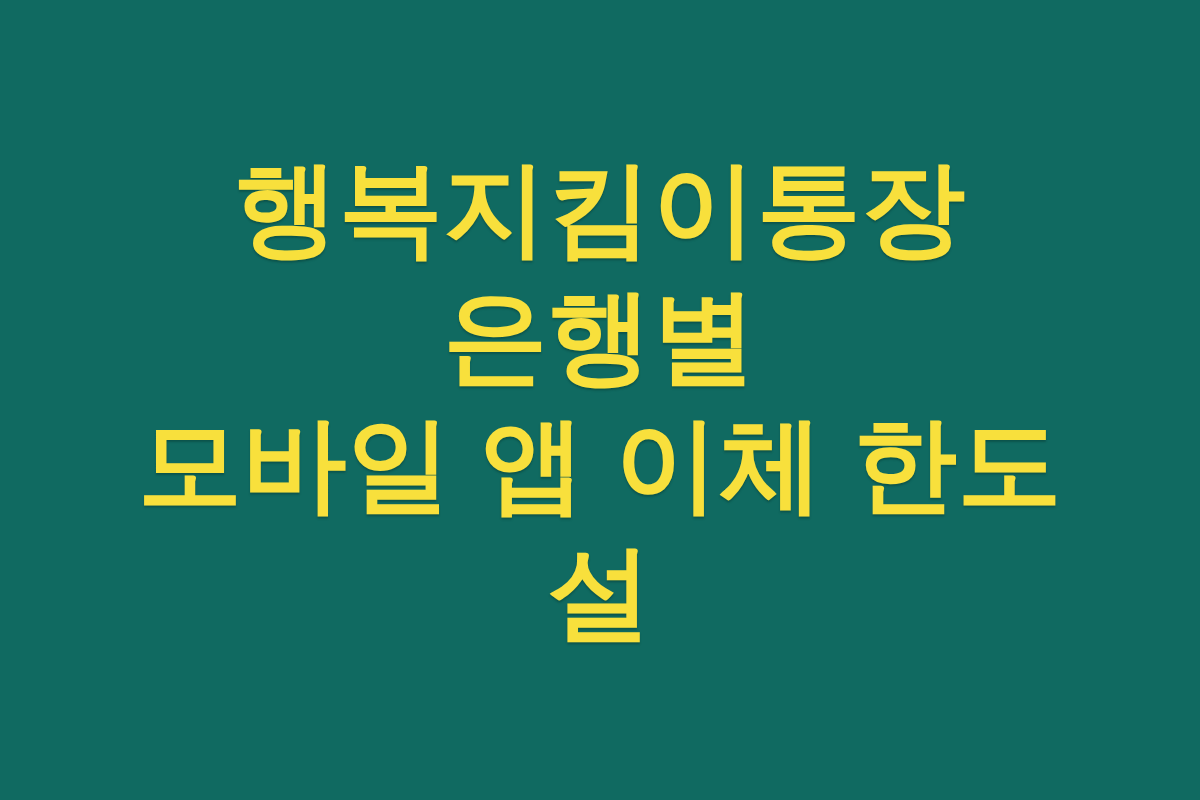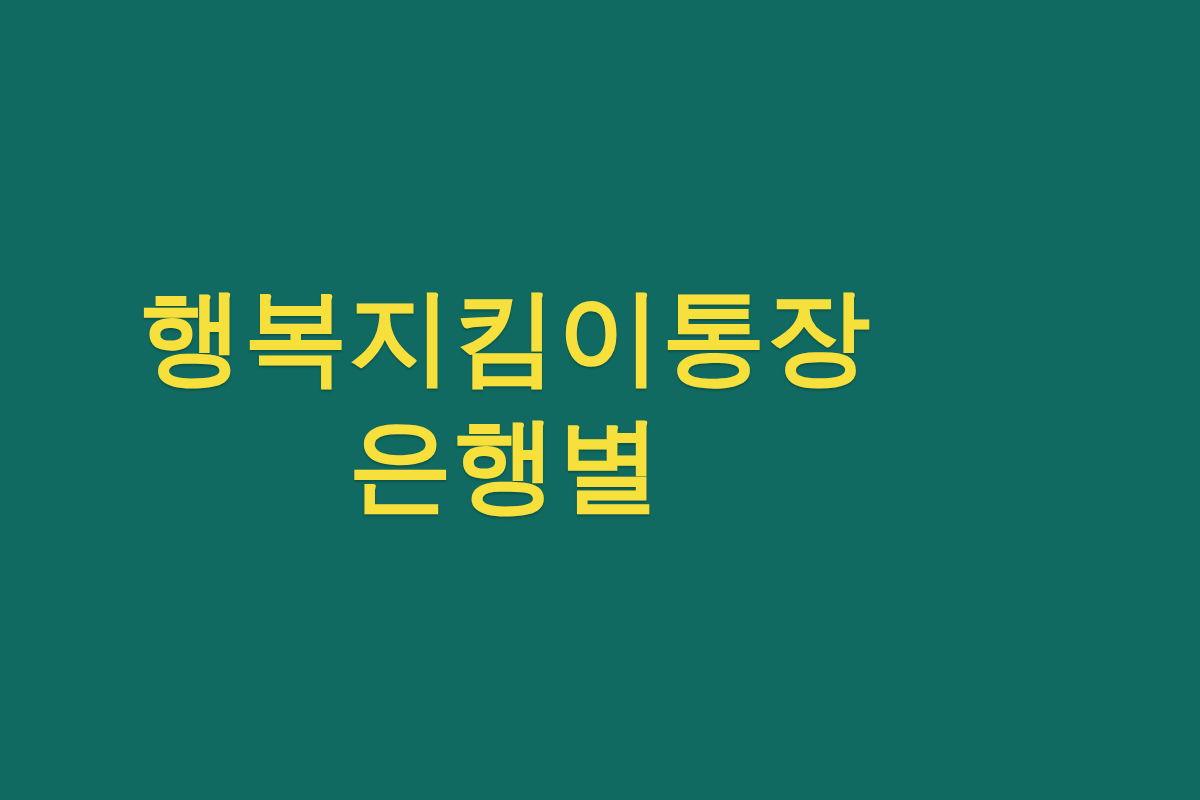--- a/index.html
+++ b/index.html
@@ -14,21 +14,21 @@
     font-family: "Liberation Sans", "DejaVu Sans", sans-serif;
   }
 
   #banner {
     position: relative;
     width: 1200px;
     height: 800px;
     box-sizing: border-box;
     display: flex;
     align-items: center;
-    justify-content: flex-start;
+    justify-content: center;
     background: #106A61;
   }
 
   #headline {
     width: 1010px;
     margin: 0;
     padding: 0;
     text-align: center;
     font-family: "Liberation Sans", "DejaVu Sans", sans-serif;
     font-weight: 700;
@@ -45,14 +45,15 @@
   #headline .line {
     display: block;
   }
 </style>
 </head>
 <body>
 
 <div id="banner" style="background: rgb(16, 106, 97);">
   <h1 id="headline" style="color: rgb(248, 224, 60); text-align: center;">
     <span class="line">행복지킴이통장 은행별</span>
+    <span class="line">모바일 앱 이체 한도 설</span>
   </h1>
 </div>
 
 </body></html>

